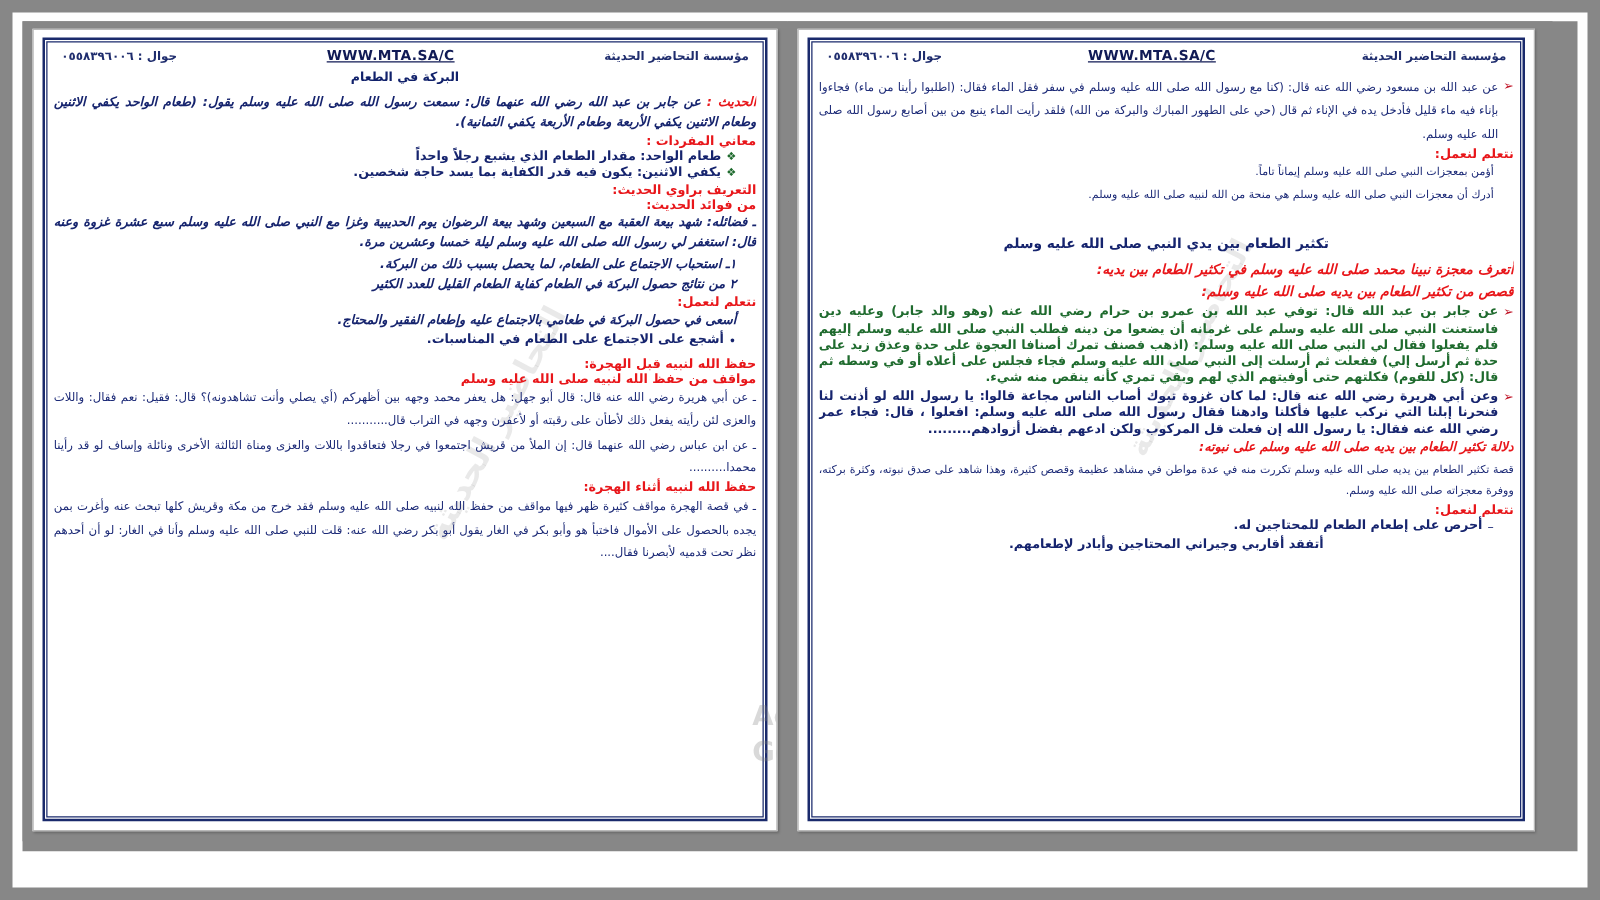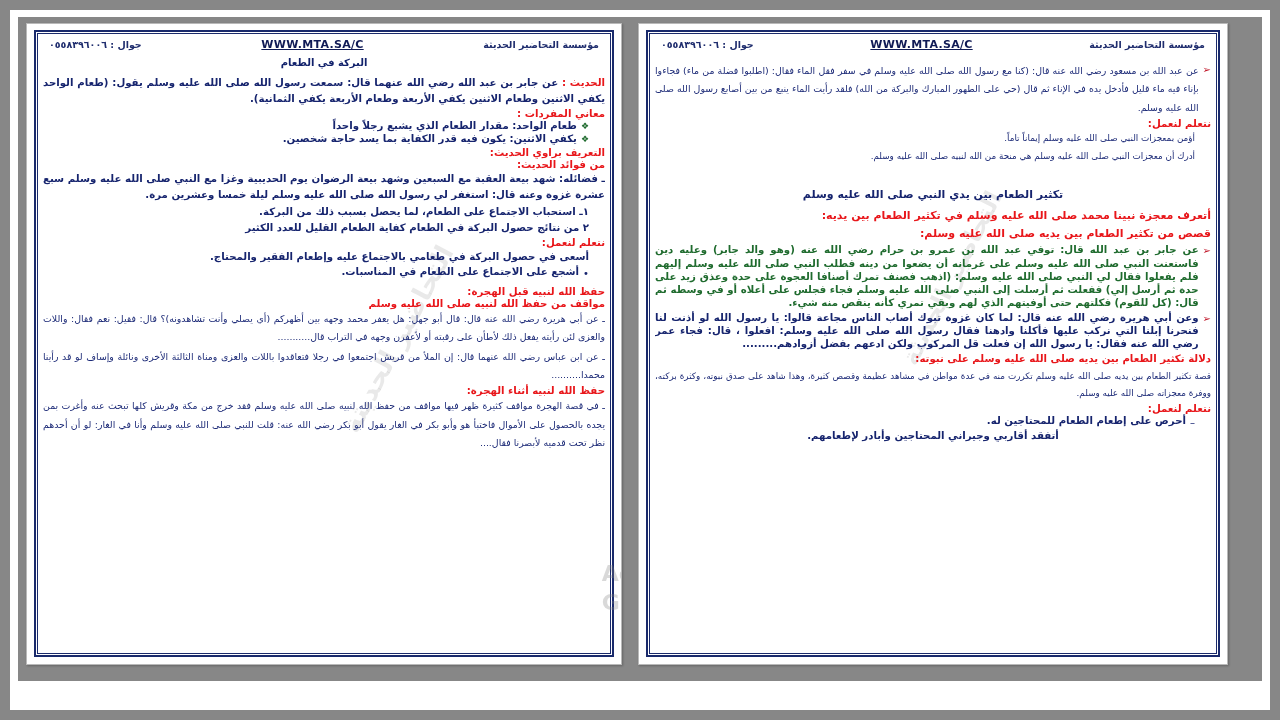--- a/index.html
+++ b/index.html
@@ -133,21 +133,21 @@
   .s-11 { font-size: 11px; }
   .s-10 { font-size: 10.2px; }
   .s-95 { font-size: 9.4px; }
   .s-9  { font-size: 8.8px; }
 
   .just  { text-align: justify; text-align-last: right; }
   .ctr   { text-align: center; }
   .rgt   { text-align: right; }
 
   .lh-tight { line-height: 1.30; }
-  .lh-norm  { line-height: 1.55; }
+  .lh-norm  { line-height: 1.55; font-style: italic; }
   .lh-loose { line-height: 1.95; }
 
   .indent-r { padding-right: 16px; }
 
   .gap-sm { height: 5px; }
   .gap-lg { height: 22px; }
 
   
   .bullet-row {
     display: flex;
@@ -285,21 +285,21 @@
           <div class="page-header">
             <div class="hdr-org">مؤسسة التحاضير الحديثة</div>
             <div class="hdr-site">WWW.MTA.SA/C</div>
             <div class="hdr-phone">جوال : ٠٥٥٨٣٩٦٠٠٦</div>
           </div>
 
           <div class="gap-sm"></div>
 
           <div class="bullet-row blk">
             <span class="bullet-glyph g-arrow">➢</span>
-            <span class="bullet-body s-95 lh-loose t-navy just">عن عبد الله بن مسعود رضي الله عنه قال: (كنا مع رسول الله صلى الله عليه وسلم في سفر فقل الماء فقال: (اطلبوا فضلة من ماء) فجاءوا بإناء فيه ماء قليل فأدخل يده في الإناء ثم قال (حي على الطهور المبارك والبركة من الله) فلقد رأيت الماء ينبع من بين أصابع رسول الله صلى الله عليه وسلم.</span>
+            <span class="bullet-body s-95 lh-loose t-navy just">عن عبد الله بن مسعود رضي الله عنه قال: (كنا مع رسول الله صلى الله عليه وسلم في سفر فقل الماء فقال: (اطلبوا رأينا من ماء) فجاءوا بإناء فيه ماء قليل فأدخل يده في الإناء ثم قال (حي على الطهور المبارك والبركة من الله) فلقد رأيت الماء ينبع من بين أصابع رسول الله صلى الله عليه وسلم.</span>
           </div>
 
           <div class="blk rgt s-10 t-red">نتعلم لنعمل:</div>
           <div class="blk rgt s-9 lh-loose t-navy indent-r">أؤمن بمعجزات النبي صلى الله عليه وسلم إيماناً تاماً.</div>
           <div class="blk rgt s-9 lh-loose t-navy indent-r">أدرك أن معجزات النبي صلى الله عليه وسلم هي منحة من الله لنبيه صلى الله عليه وسلم.</div>
 
           <div class="gap-lg"></div>
 
           <div class="blk ctr s-11 t-navyb">تكثير الطعام بين يدي النبي صلى الله عليه وسلم</div>
 

